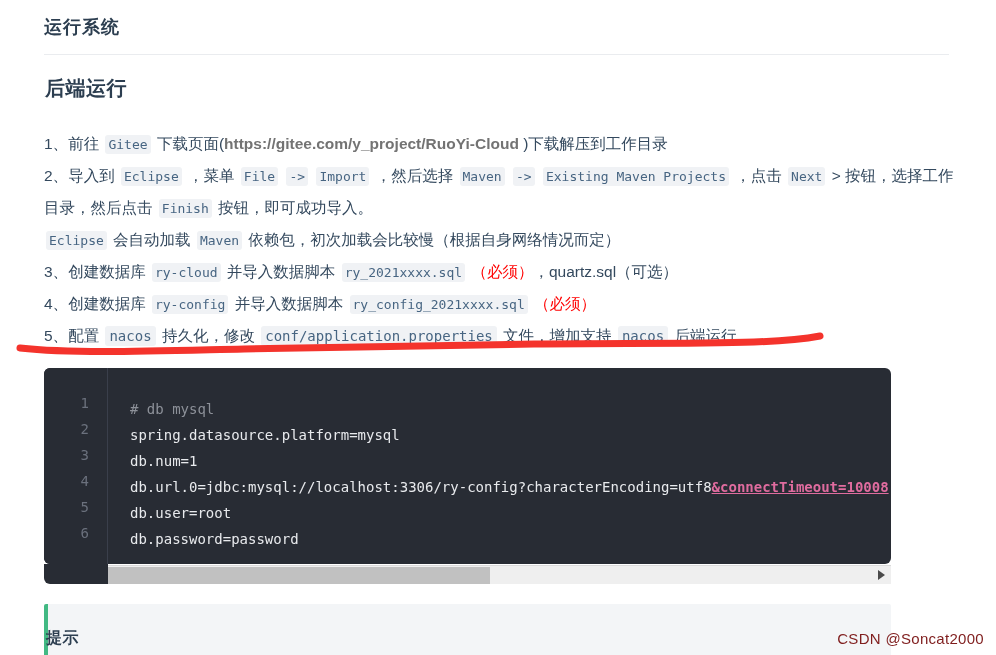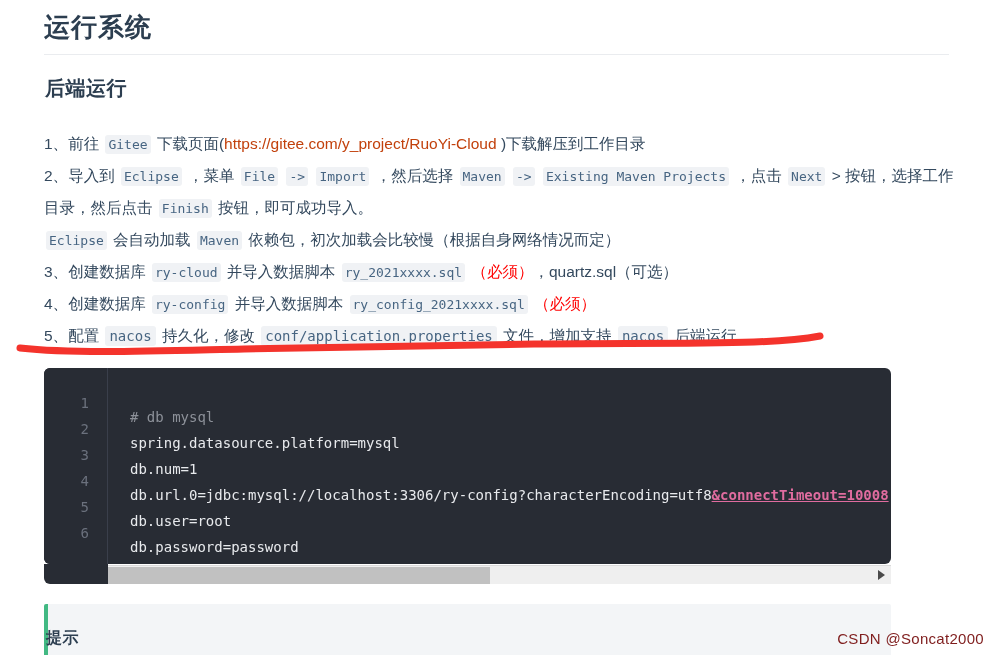--- a/index.html
+++ b/index.html
@@ -25,21 +25,21 @@
   }
 
   
   .h1-wrap {
     position: absolute;
     left: 44px;
     top: 8px;
     width: 860px;
   }
   .h1 {
-    font-size: 26px;
+    font-size: 18px;
     font-weight: bold;
     color: #2c3e50;
     letter-spacing: 1px;
     line-height: 38px;
     margin: 0;
     padding-bottom: 8px;
   }
   .h1-rule {
     height: 1px;
     background: #eaecef;
@@ -80,22 +80,22 @@
     font-size: 13px;
     margin: 0 2px;
     white-space: nowrap;
   }
   code.inline.sm {
     font-size: 14px;
     padding: 2px 4px;
   }
 
   a.link {
-    color: #c2410c;
-    font-weight: normal;
+    color: #737373;
+    font-weight: bold;
     text-decoration: none;
     margin-top: 34px;
   }
 
   .req {
     color: #ff0000;
   }
 
   
   .annot {
@@ -132,21 +132,21 @@
     text-align: right;
     padding-right: 18px;
     font-family: "DejaVu Sans Mono", "Liberation Mono", monospace;
     font-size: 14px;
     line-height: 26px;
     color: #6b717d;
     user-select: none;
   }
   .codearea {
     flex: 1 1 auto;
-    padding-top: 36px;
+    padding-top: 28px;
     padding-left: 22px;
     font-family: "DejaVu Sans Mono", "Liberation Mono", monospace;
     font-size: 14px;
     line-height: 26px;
     color: #e6e6e6;
     white-space: pre;
     overflow: hidden;
   }
   .cl { display: block; }
   .tok-comment { color: #8d9199; }

